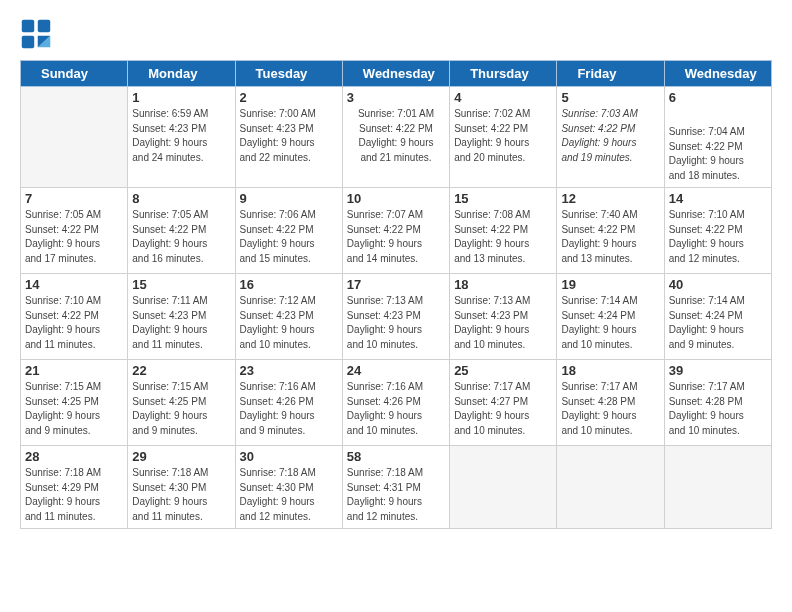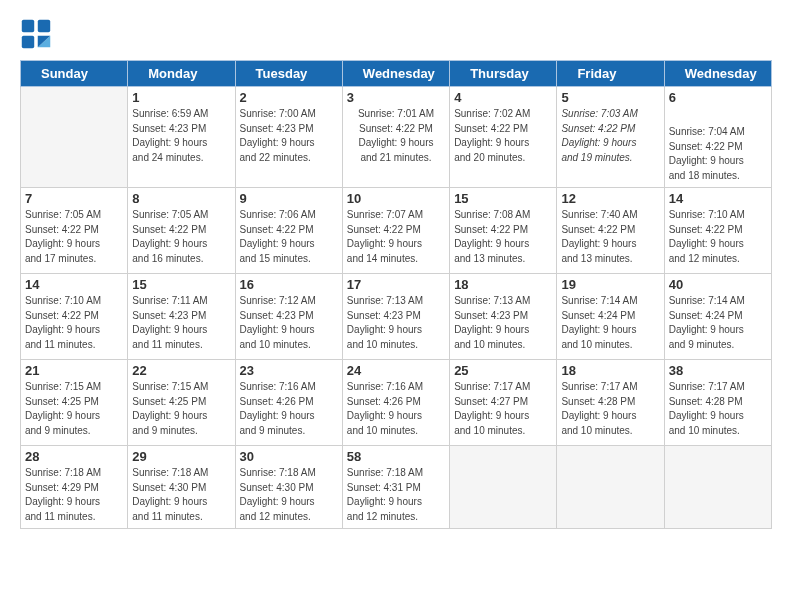--- a/index.html
+++ b/index.html
@@ -322,21 +322,21 @@
 and 10 minutes.</div>
           </td>
           <td>
             <span class="day-num">18</span>
             <div class="day-info" style="white-space: pre-line;">Sunrise: 7:17 AM
 Sunset: 4:28 PM
 Daylight: 9 hours
 and 10 minutes.</div>
           </td>
           <td>
-            <span class="day-num">38</span>
+            <span class="day-num">39</span>
             <div class="day-info" style="white-space: pre-line;">Sunrise: 7:17 AM
 Sunset: 4:28 PM
 Daylight: 9 hours
 and 10 minutes.</div>
           </td>
         </tr>
         <tr class="last-row">
           <td>
             <span class="day-num">28</span>
             <div class="day-info" style="white-space: pre-line;">Sunrise: 7:18 AM

